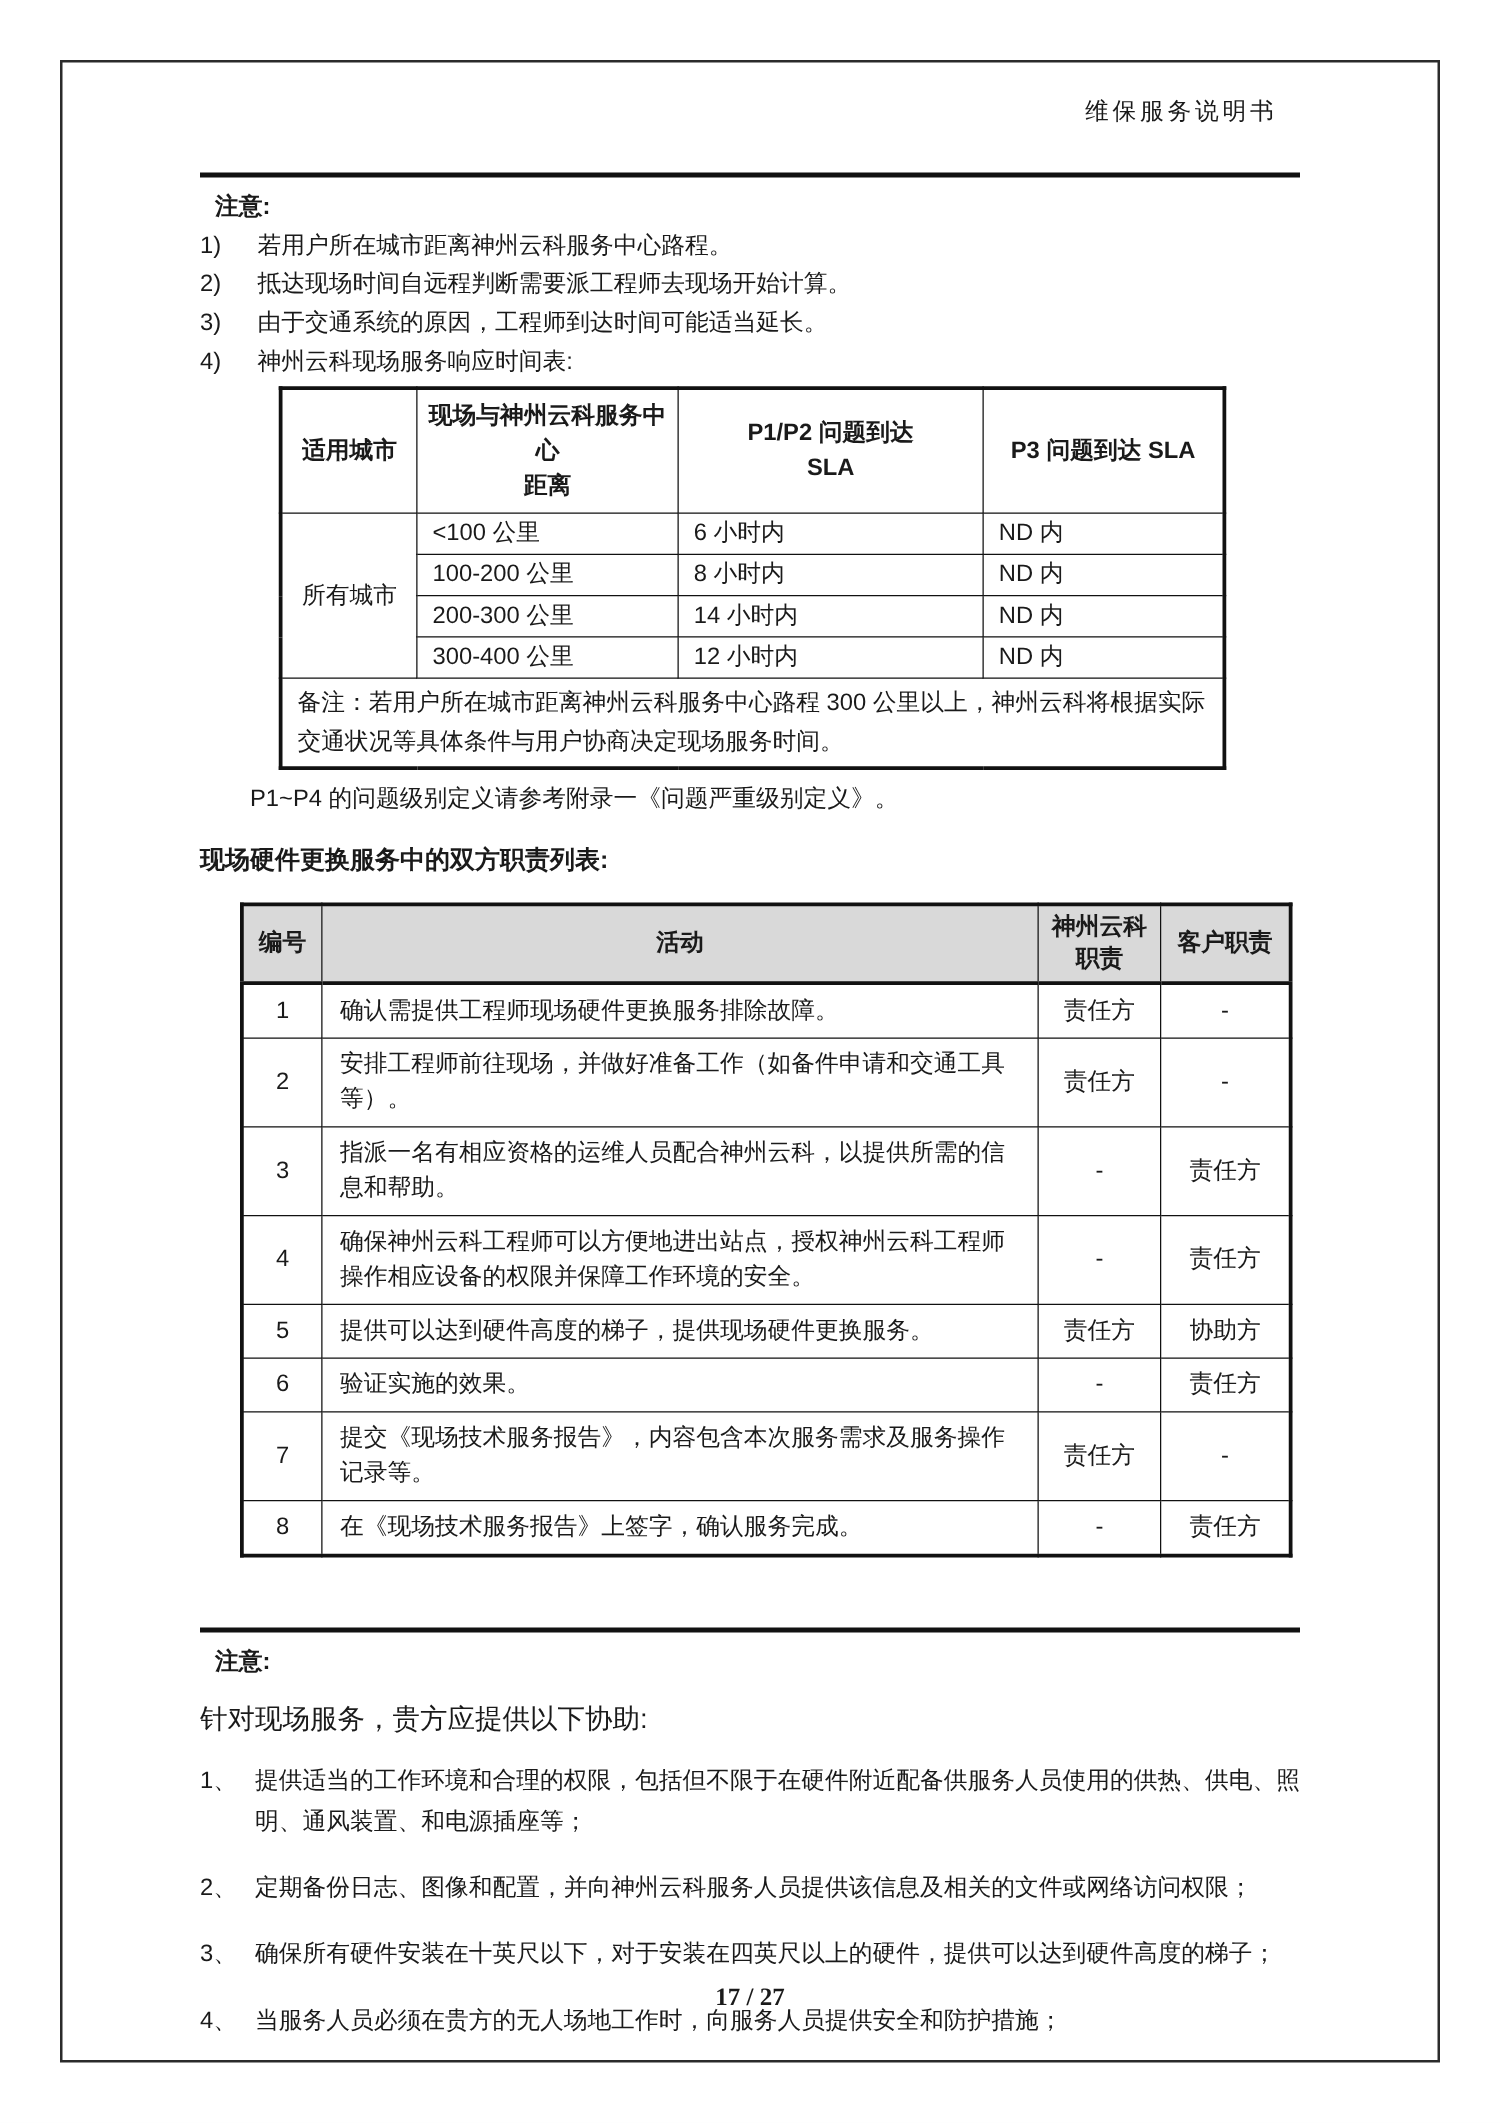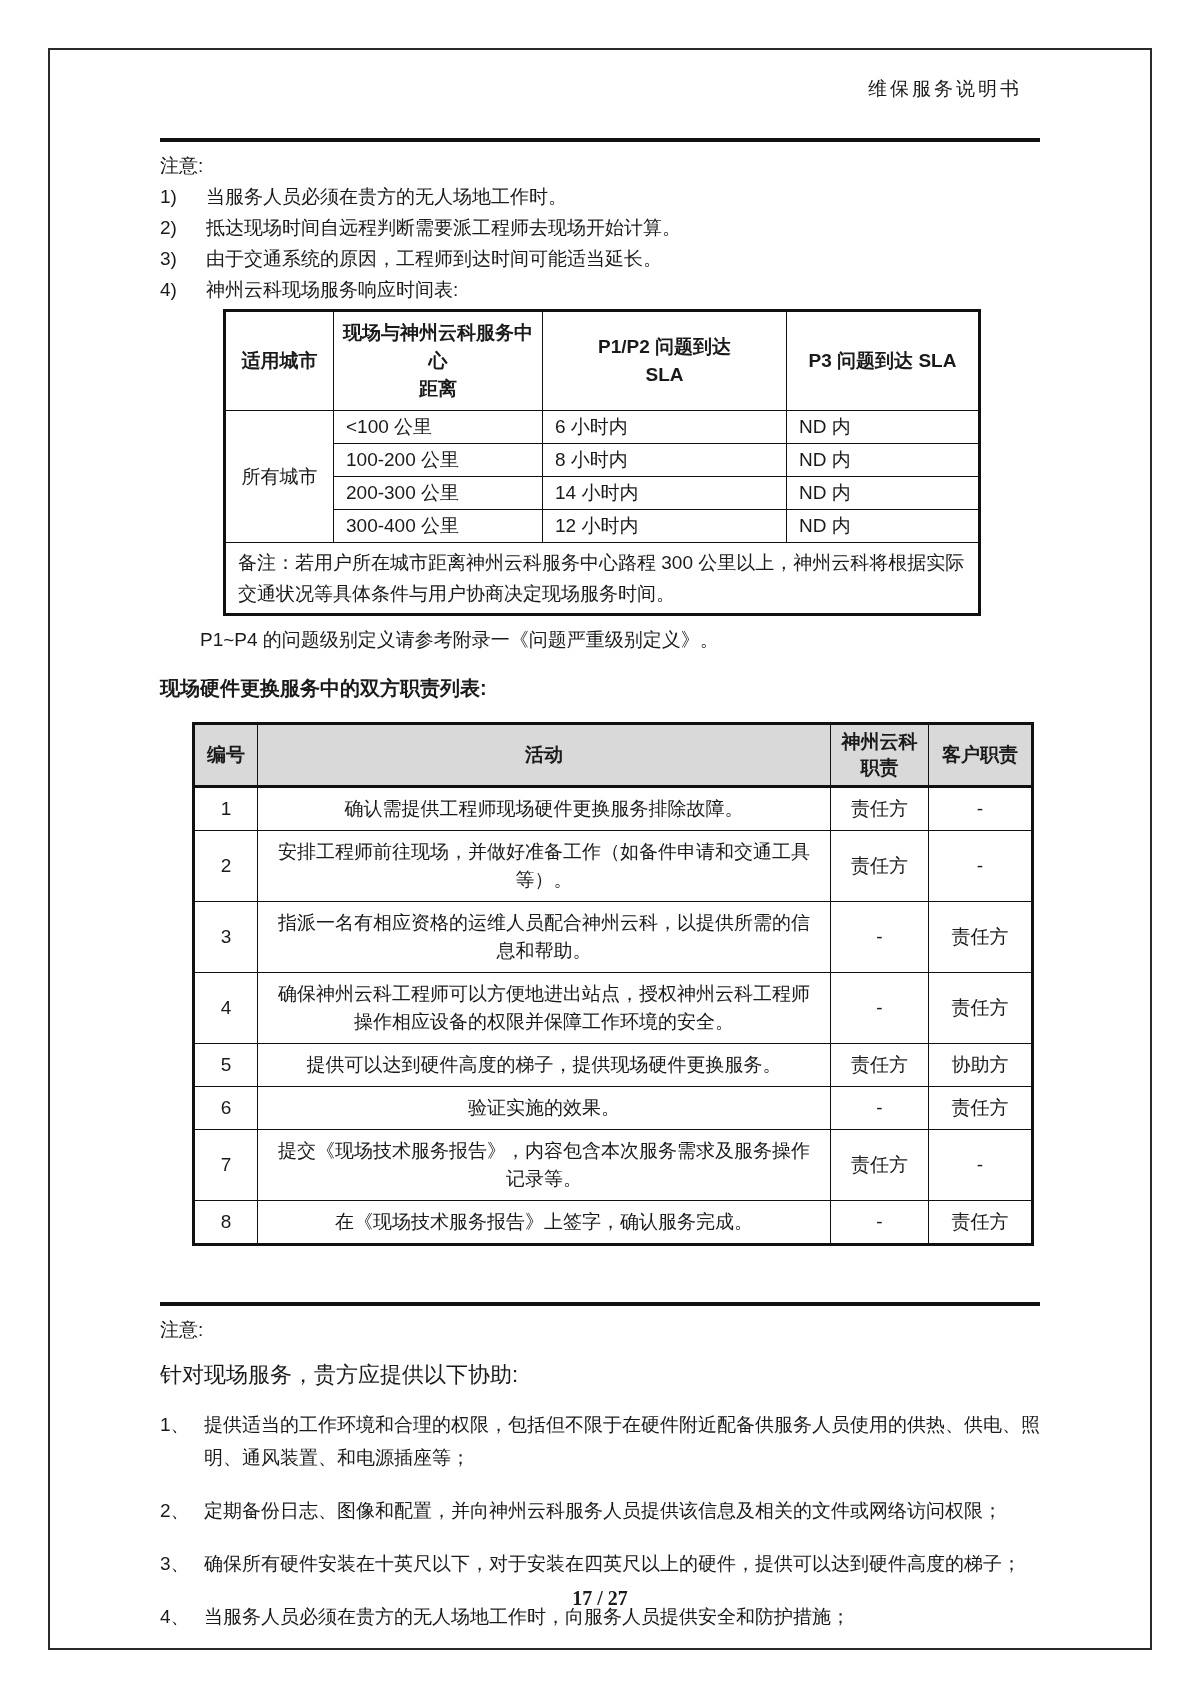--- a/index.html
+++ b/index.html
@@ -5,41 +5,41 @@
   html,body{margin:0;padding:0;background:#fdfdfd;}
   .page{position:relative;width:1200px;height:1698px;background:#ffffff;
         font-family:"Liberation Sans","DejaVu Sans",sans-serif;color:var(--text,#1a1a1a);}
   .sheet-border{position:absolute;left:48px;top:48px;right:48px;bottom:48px;
         border:2px solid var(--border,#2b2b2b);overflow:hidden;}
   .content{padding:26px 110px 0 110px;}
   .doc-header{text-align:right;padding-right:18px;font-family:Liberation Serif, serif;
         font-size:19px;letter-spacing:3px;}
   .rule{height:4px;background:var(--rule,#111);margin-top:36px;}
   .rule2{margin-top:56px;}
-  .note-label{font-size:19px;font-weight:normal;margin-top:10px;line-height:27px;}
+  .note-label{font-size:19px;font-weight:bold;margin-top:10px;line-height:27px;margin-left:12px;}
   .li{display:flex;margin-top:4px;font-size:19px;line-height:27px;}
   .li .num{flex:0 0 46px;}
   .li .txt{flex:1;}
   .li-wide{margin-top:20px;line-height:33px;}
   .li-wide .num{flex:0 0 44px;}
   table{border-collapse:collapse;table-layout:fixed;font-size:19px;color:var(--text,#1a1a1a);}
   .sla{margin:6px 0 0 63px;width:755px;border:3px solid var(--rule,#111);}
   .sla th,.sla td{border:1.5px solid var(--rule,#111);vertical-align:middle;}
   .sla th{font-weight:bold;text-align:center;white-space:pre-line;line-height:28px;padding:7px 4px;}
   .sla td{height:26px;padding:3px 12px;line-height:26px;text-align:left;}
   .sla td.c{text-align:center;}
   .sla td.remark{line-height:31px;padding:4px 12px;}
   .p-note{margin:10px 0 0 40px;font-size:19px;line-height:28px;}
   .section-title{margin-top:20px;font-size:20px;font-weight:600;line-height:28px;}
   .duty{margin:20px 0 0 32px;width:839px;border:3px solid var(--rule,#111);}
   .duty th,.duty td{border:1.8px solid var(--rule,#111);vertical-align:middle;}
   .duty thead th{background:var(--table-header-bg,#d9d9d9);font-weight:bold;text-align:center;
         white-space:pre-line;line-height:26px;padding:4px 2px;border-bottom:3px solid var(--rule,#111);}
   .duty td{text-align:center;padding:7px 4px;line-height:28px;}
-  .duty td.act{text-align:center;padding:7px 14px;}
+  .duty td.act{text-align:left;padding:7px 14px;}
   .intro{margin-top:18px;font-size:22px;line-height:27px;}
   .footer{position:absolute;left:0;right:0;bottom:88px;text-align:center;
         font-family:"Liberation Serif","DejaVu Serif",serif;font-weight:bold;font-size:20px;}
 </style>
 </head>
 <body>
 
 <div class="page">
   <div class="sheet-border">
     <div class="content">
@@ -47,21 +47,21 @@
       <div class="doc-header">
         <span>维保服务说明书</span>
       </div>
 
       <div class="rule"></div>
 
       <div class="note-label">注意:</div>
       <div id="notes-top-list">
           <div class="li">
             <span class="num">1)</span>
-            <span class="txt">当服务人员必须在贵方的无人场地工作时。</span>
+            <span class="txt">若用户所在城市距离神州云科服务中心路程。</span>
           </div>
           <div class="li">
             <span class="num">2)</span>
             <span class="txt">抵达现场时间自远程判断需要派工程师去现场开始计算。</span>
           </div>
           <div class="li">
             <span class="num">3)</span>
             <span class="txt">由于交通系统的原因，工程师到达时间可能适当延长。</span>
           </div>
           <div class="li">

